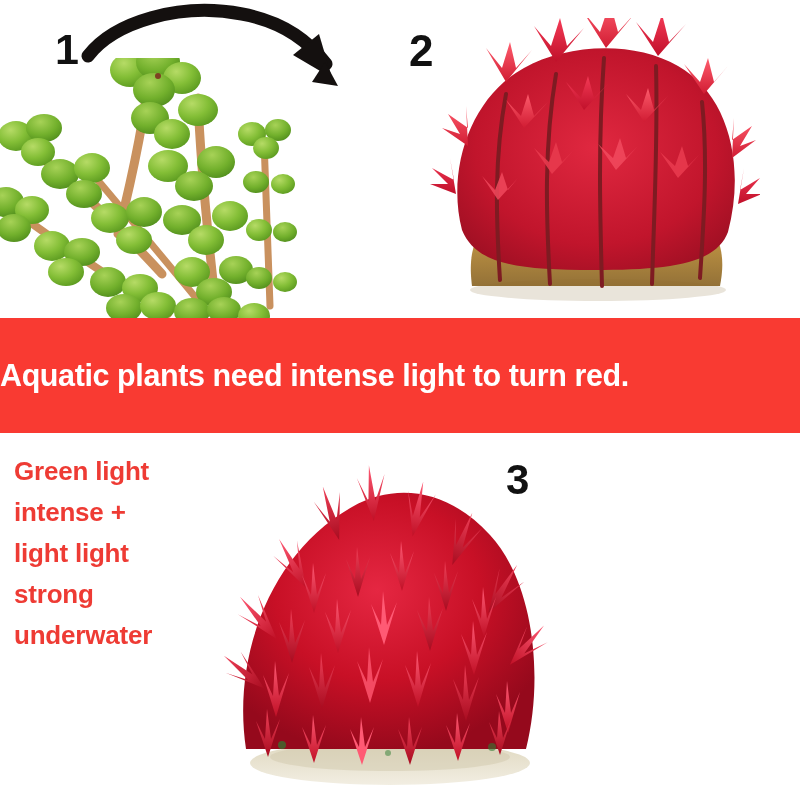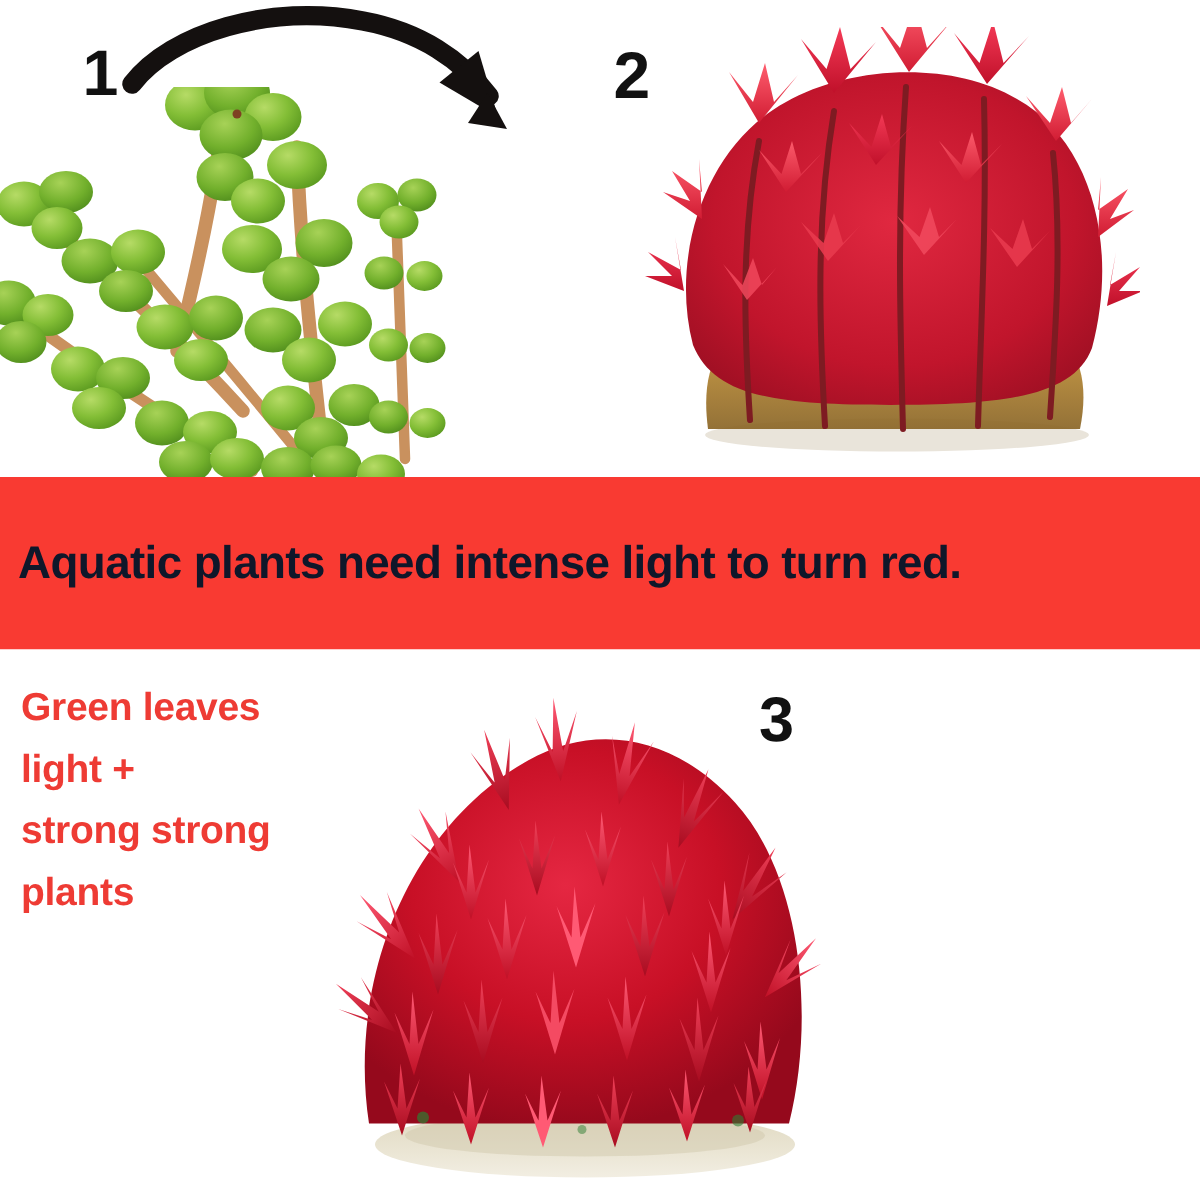--- a/index.html
+++ b/index.html
@@ -46,26 +46,25 @@
   
   .banner {
     position: absolute;
     left: 0px; top: 318px;
     width: 800px; height: 115px;
     background: #F93A32;
     display: flex;
     align-items: center;
   }
   .banner-text {
-    color: #0f172a;
+    color: #ffffff;
     font-family: "Liberation Sans", sans-serif;
     font-weight: 700;
     font-size: 30.5px;
     letter-spacing: -0.4px;
-    padding-left: 12px;
     white-space: nowrap;
   }
 
   
   .panel-bottom {
     position: absolute;
     left: 0px; top: 433px;
     width: 800px; height: 367px;
     background: #ffffff;
   }
@@ -310,24 +309,25 @@
     <div class="step-number" style="left:9px; top:29px; font-size:44px;">2</div>
   </div>
 
   <div class="banner">
     <span class="banner-text">Aquatic plants need intense light to turn red.</span>
   </div>
 
   <div class="panel-bottom">
 
     <div class="caption-block">
-      <span class="caption-line">Green leaves</span>
-      <span class="caption-line">light +</span>
-      <span class="caption-line">strong strong</span>
-      <span class="caption-line">plants</span>
+      <span class="caption-line">Green light</span>
+      <span class="caption-line">intense +</span>
+      <span class="caption-line">light light</span>
+      <span class="caption-line">strong</span>
+      <span class="caption-line">underwater</span>
     </div>
 
     <svg class="plant-svg abs" style="left:222px;top:28px;" width="330" height="335" viewBox="0 0 330 335" aria-hidden="true">
       <defs>
         <radialGradient id="nMass" cx="46%" cy="38%" r="64%">
           <stop offset="0%" stop-color="#E52742"></stop>
           <stop offset="55%" stop-color="#C81026"></stop>
           <stop offset="100%" stop-color="#95091C"></stop>
         </radialGradient>
         <linearGradient id="nd1" x1="0" y1="1" x2="0" y2="0">

